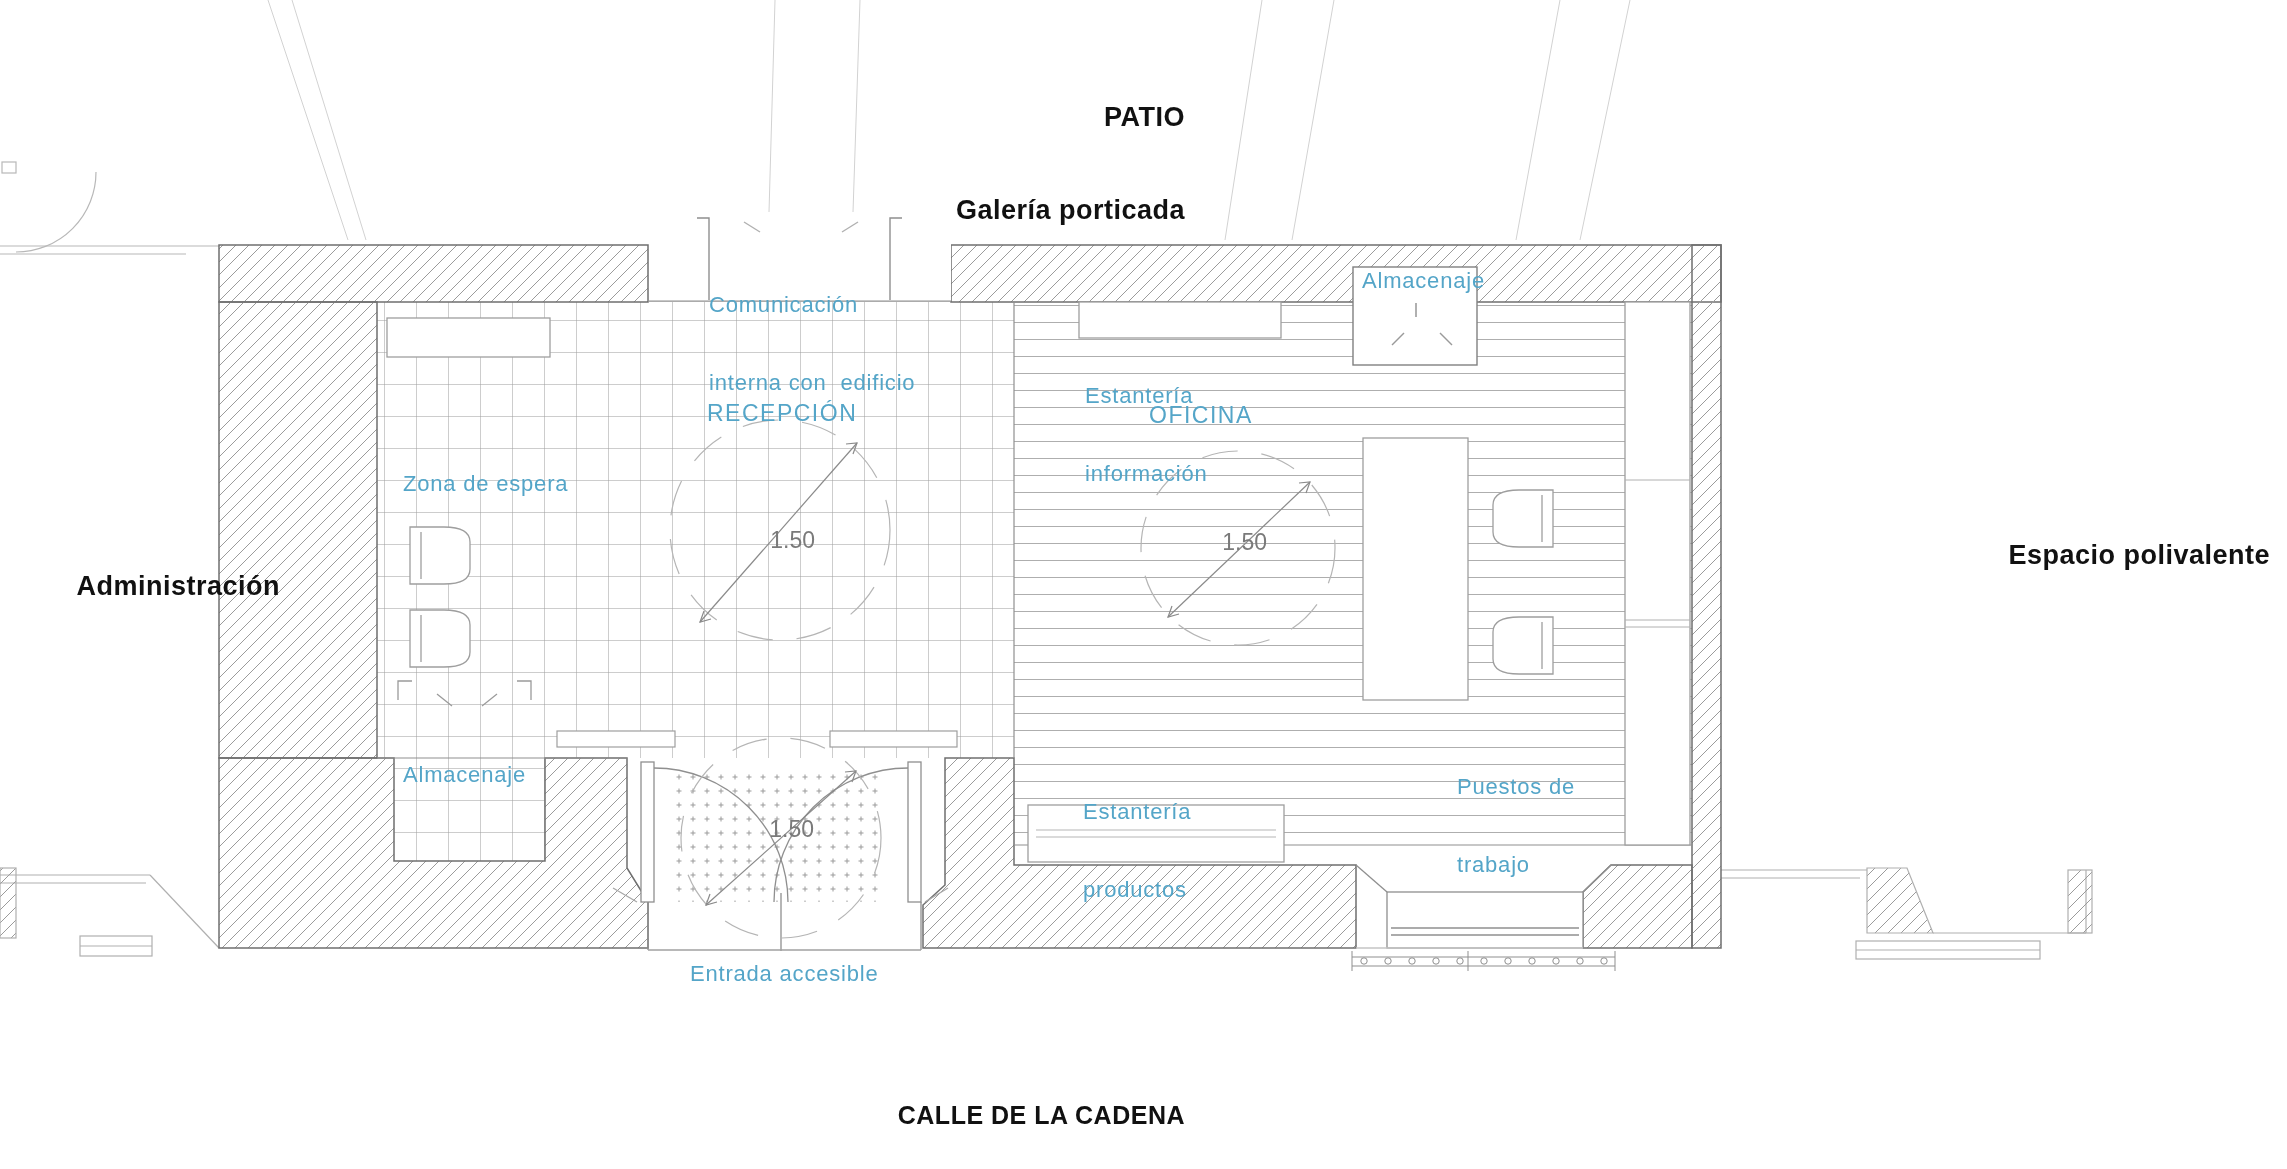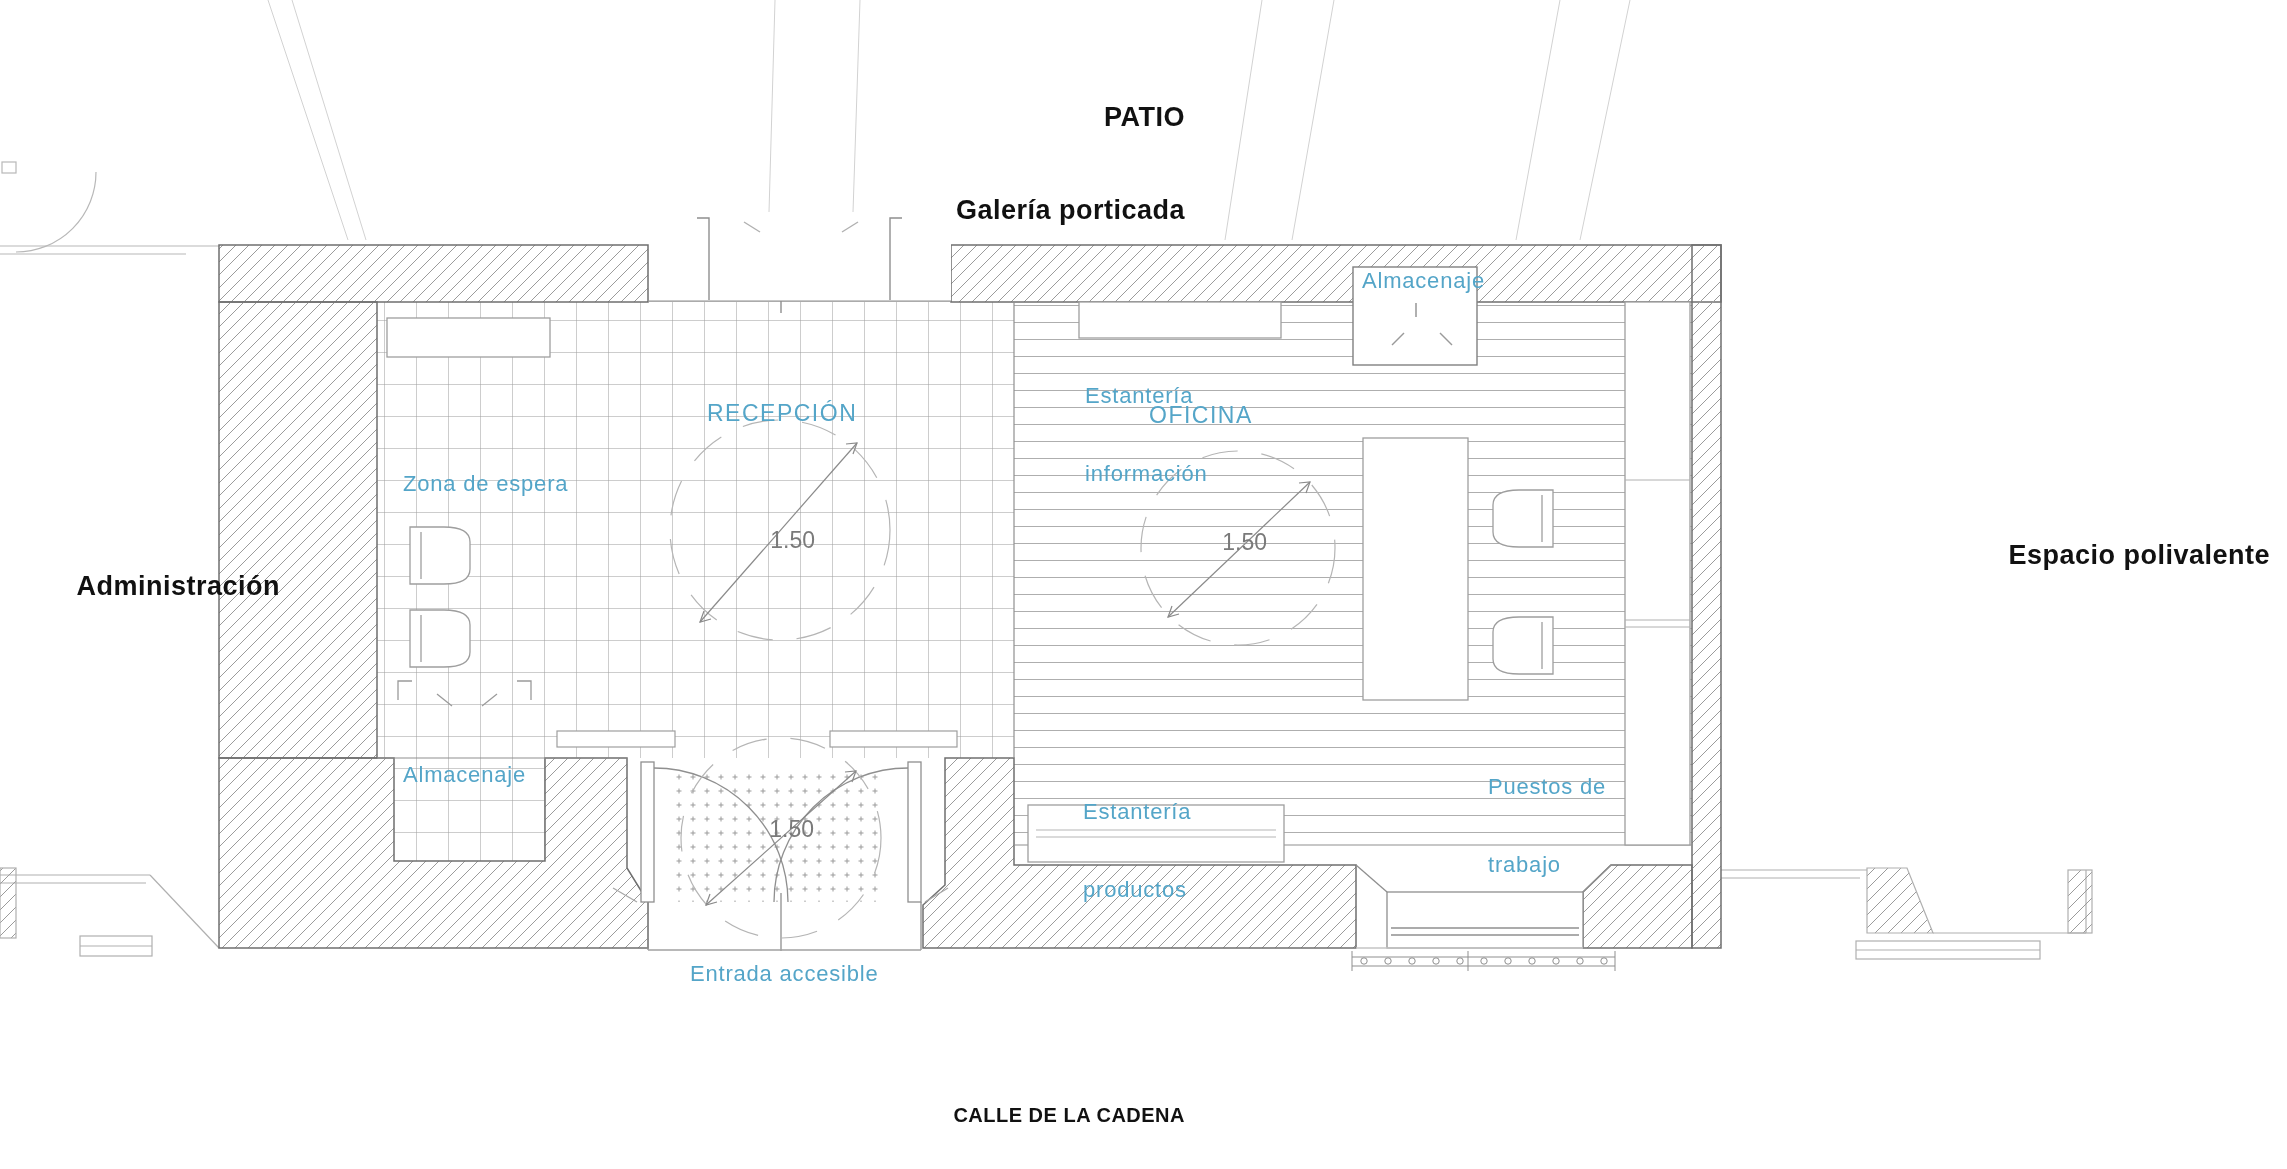--- a/index.html
+++ b/index.html
@@ -220,22 +220,26 @@
 
 <div class="lbl black center" style="left:785px;top:40px;width:400px;">
   <span>PATIO</span>
   <span>Galería porticada</span>
 </div>
 
 <div class="lbl black center" style="left:40px;top:571px;width:240px;">Administración</div>
 
 <div class="lbl black center" style="left:1950px;top:540px;width:320px;">Espacio polivalente</div>
 
-<div class="lbl black center" style="left:780px;top:1100px;width:405px;font-size:20px;">CALLE DE LA CADENA</div>
-
+<div class="lbl black center" style="left:780px;top:1100px;width:405px;font-size:25px;">CALLE DE LA CADENA</div>
+
+<div class="lbl blue" style="left:709px;top:240px;">
+  <span>Comunicación</span>
+  <span>interna con  edificio</span>
+</div>
 
 <div class="lbl blue" style="left:1362px;top:268px;">Almacenaje</div>
 
 <div class="lbl blue" style="left:1085px;top:331px;">
   <span>Estantería</span>
   <span>información</span>
 </div>
 
 <div class="lbl blue room" style="left:707px;top:400px;">RECEPCIÓN</div>
 
@@ -244,21 +248,21 @@
 <div class="lbl blue" style="left:403px;top:471px;">Zona de espera</div>
 
 
 <div class="lbl blue" style="left:403px;top:762px;">Almacenaje</div>
 
 <div class="lbl blue" style="left:1083px;top:747px;">
   <span>Estantería</span>
   <span>productos</span>
 </div>
 
-<div class="lbl blue" style="left:1457px;top:722px;margin-left:31px;">
+<div class="lbl blue" style="left:1457px;top:722px;">
   <span>Puestos de</span>
   <span>trabajo</span>
 </div>
 
 <div class="lbl blue" style="left:690px;top:961px;">Entrada accesible</div>
 
 <div class="lbl dim center" style="left:745px;top:527px;width:70px;">1.50</div>
 
 <div class="lbl dim center" style="left:1197px;top:529px;width:70px;">1.50</div>
 

